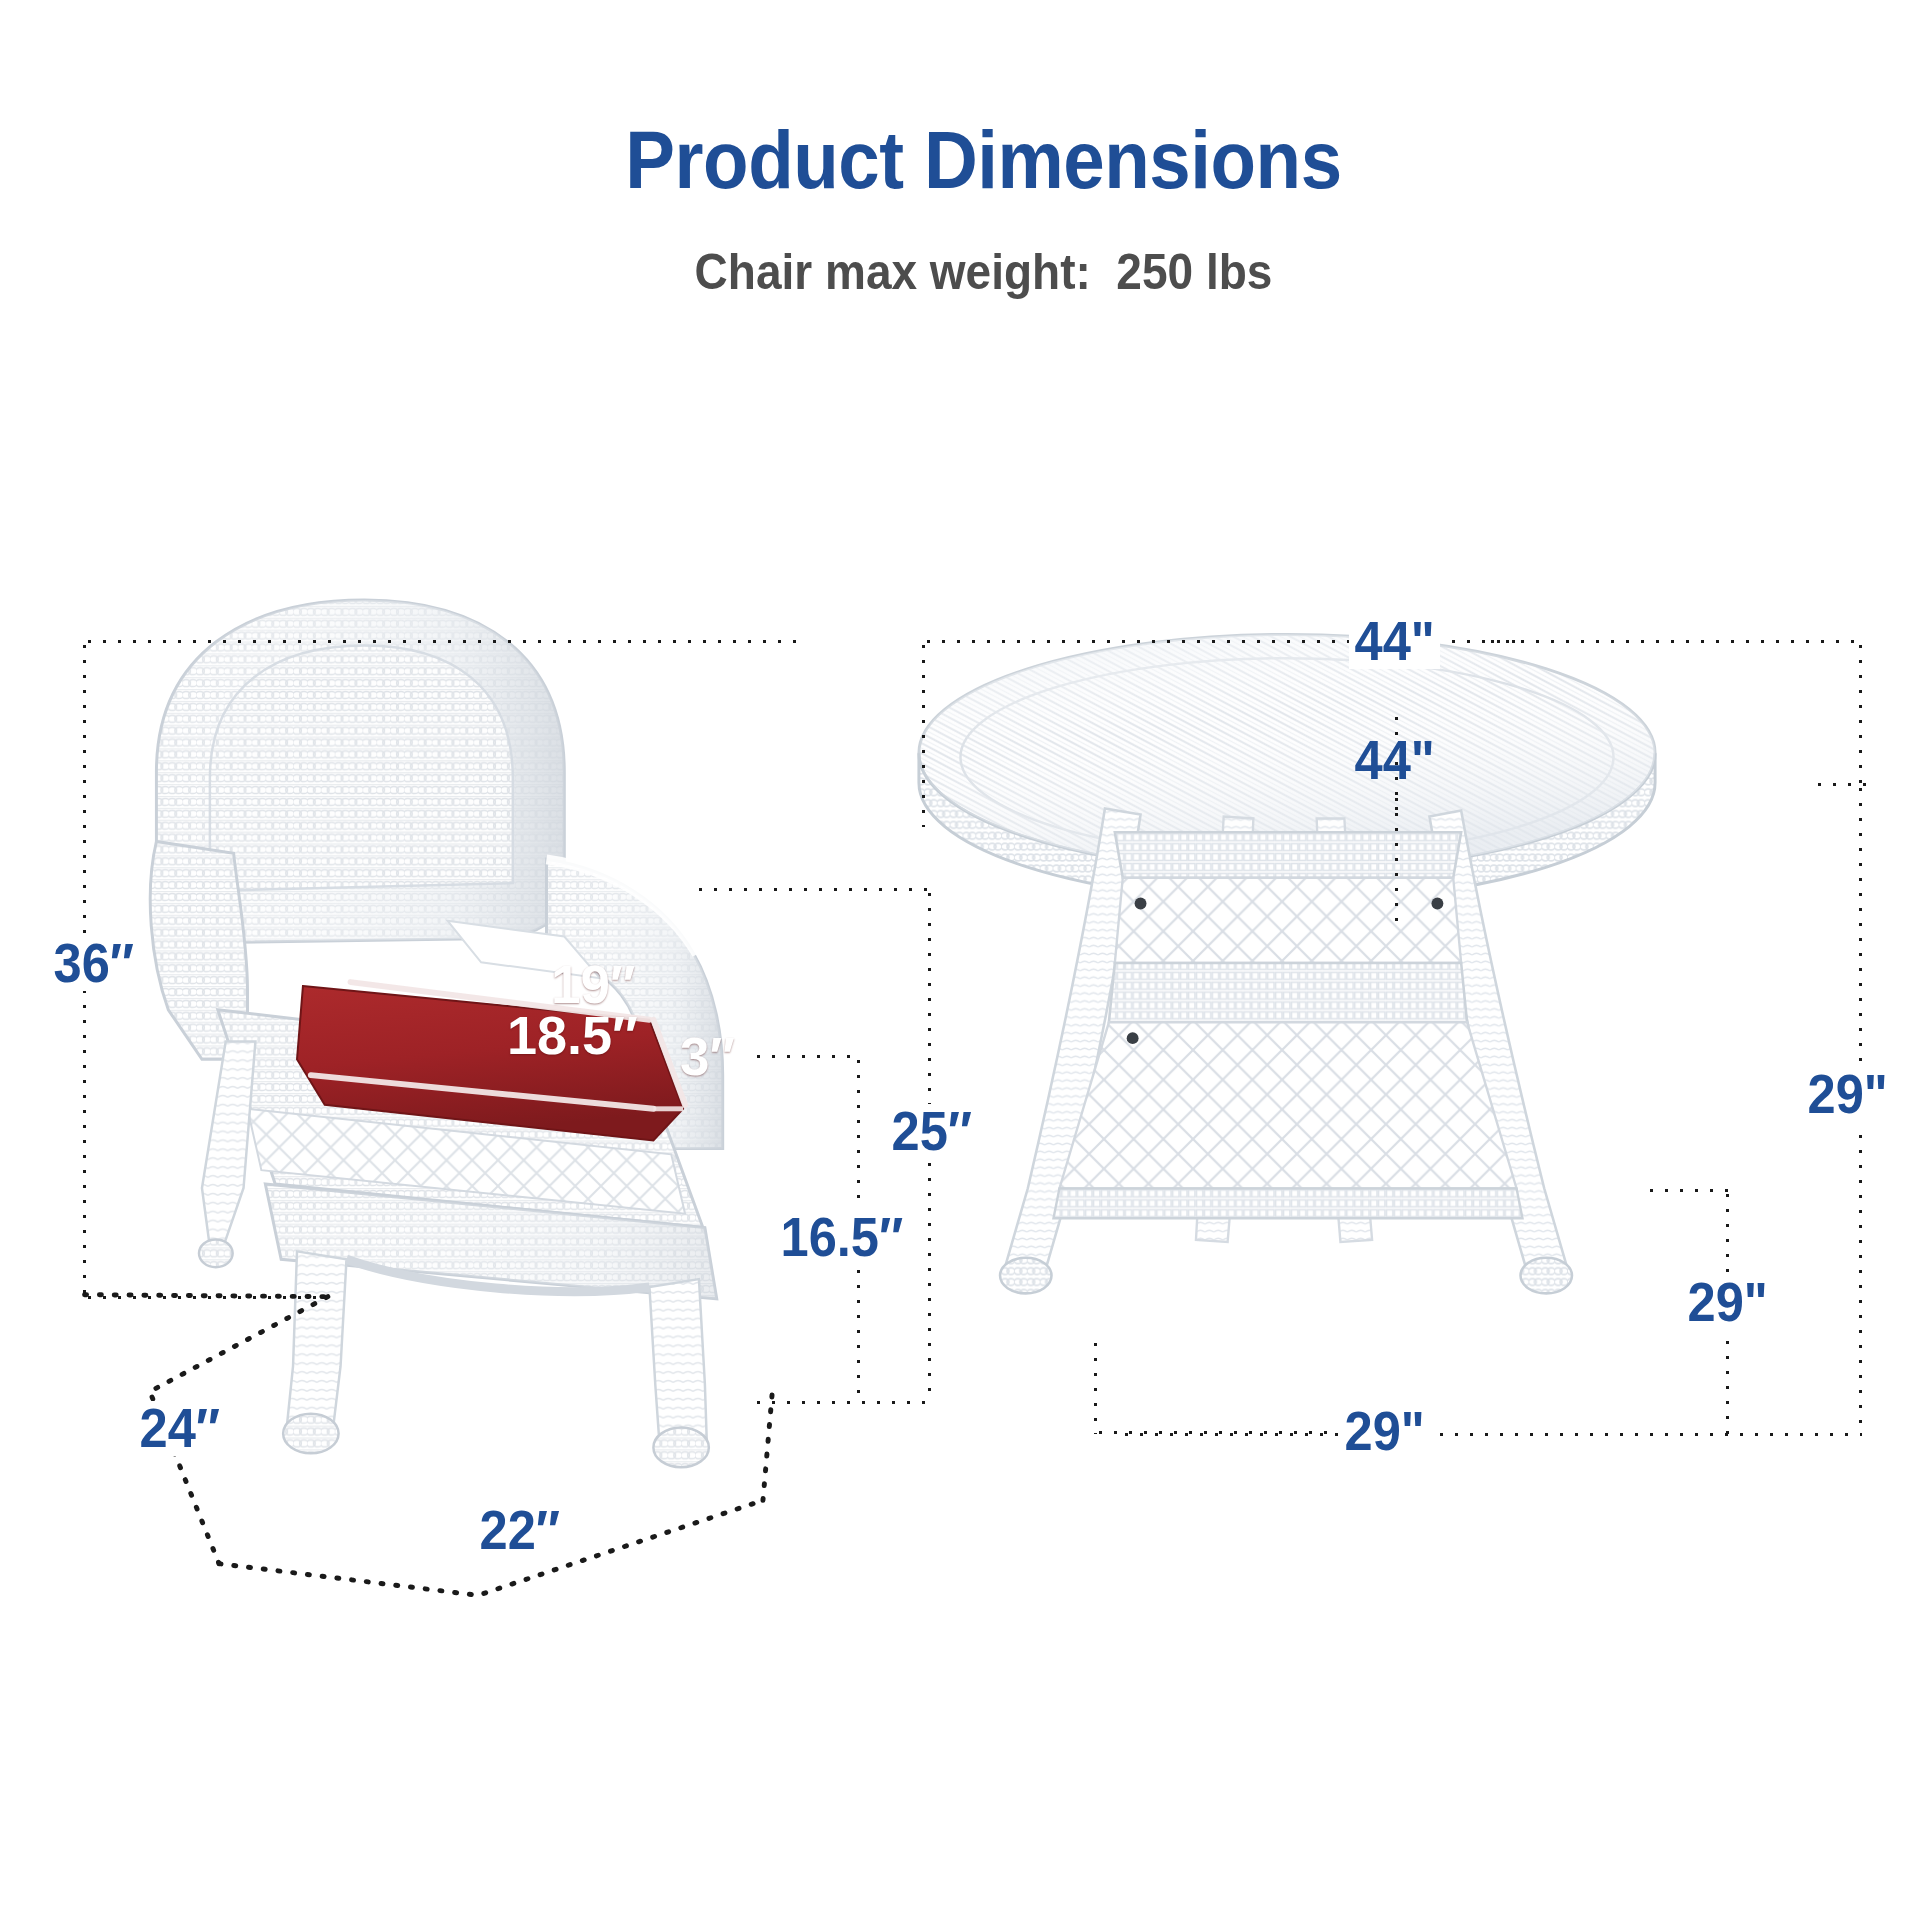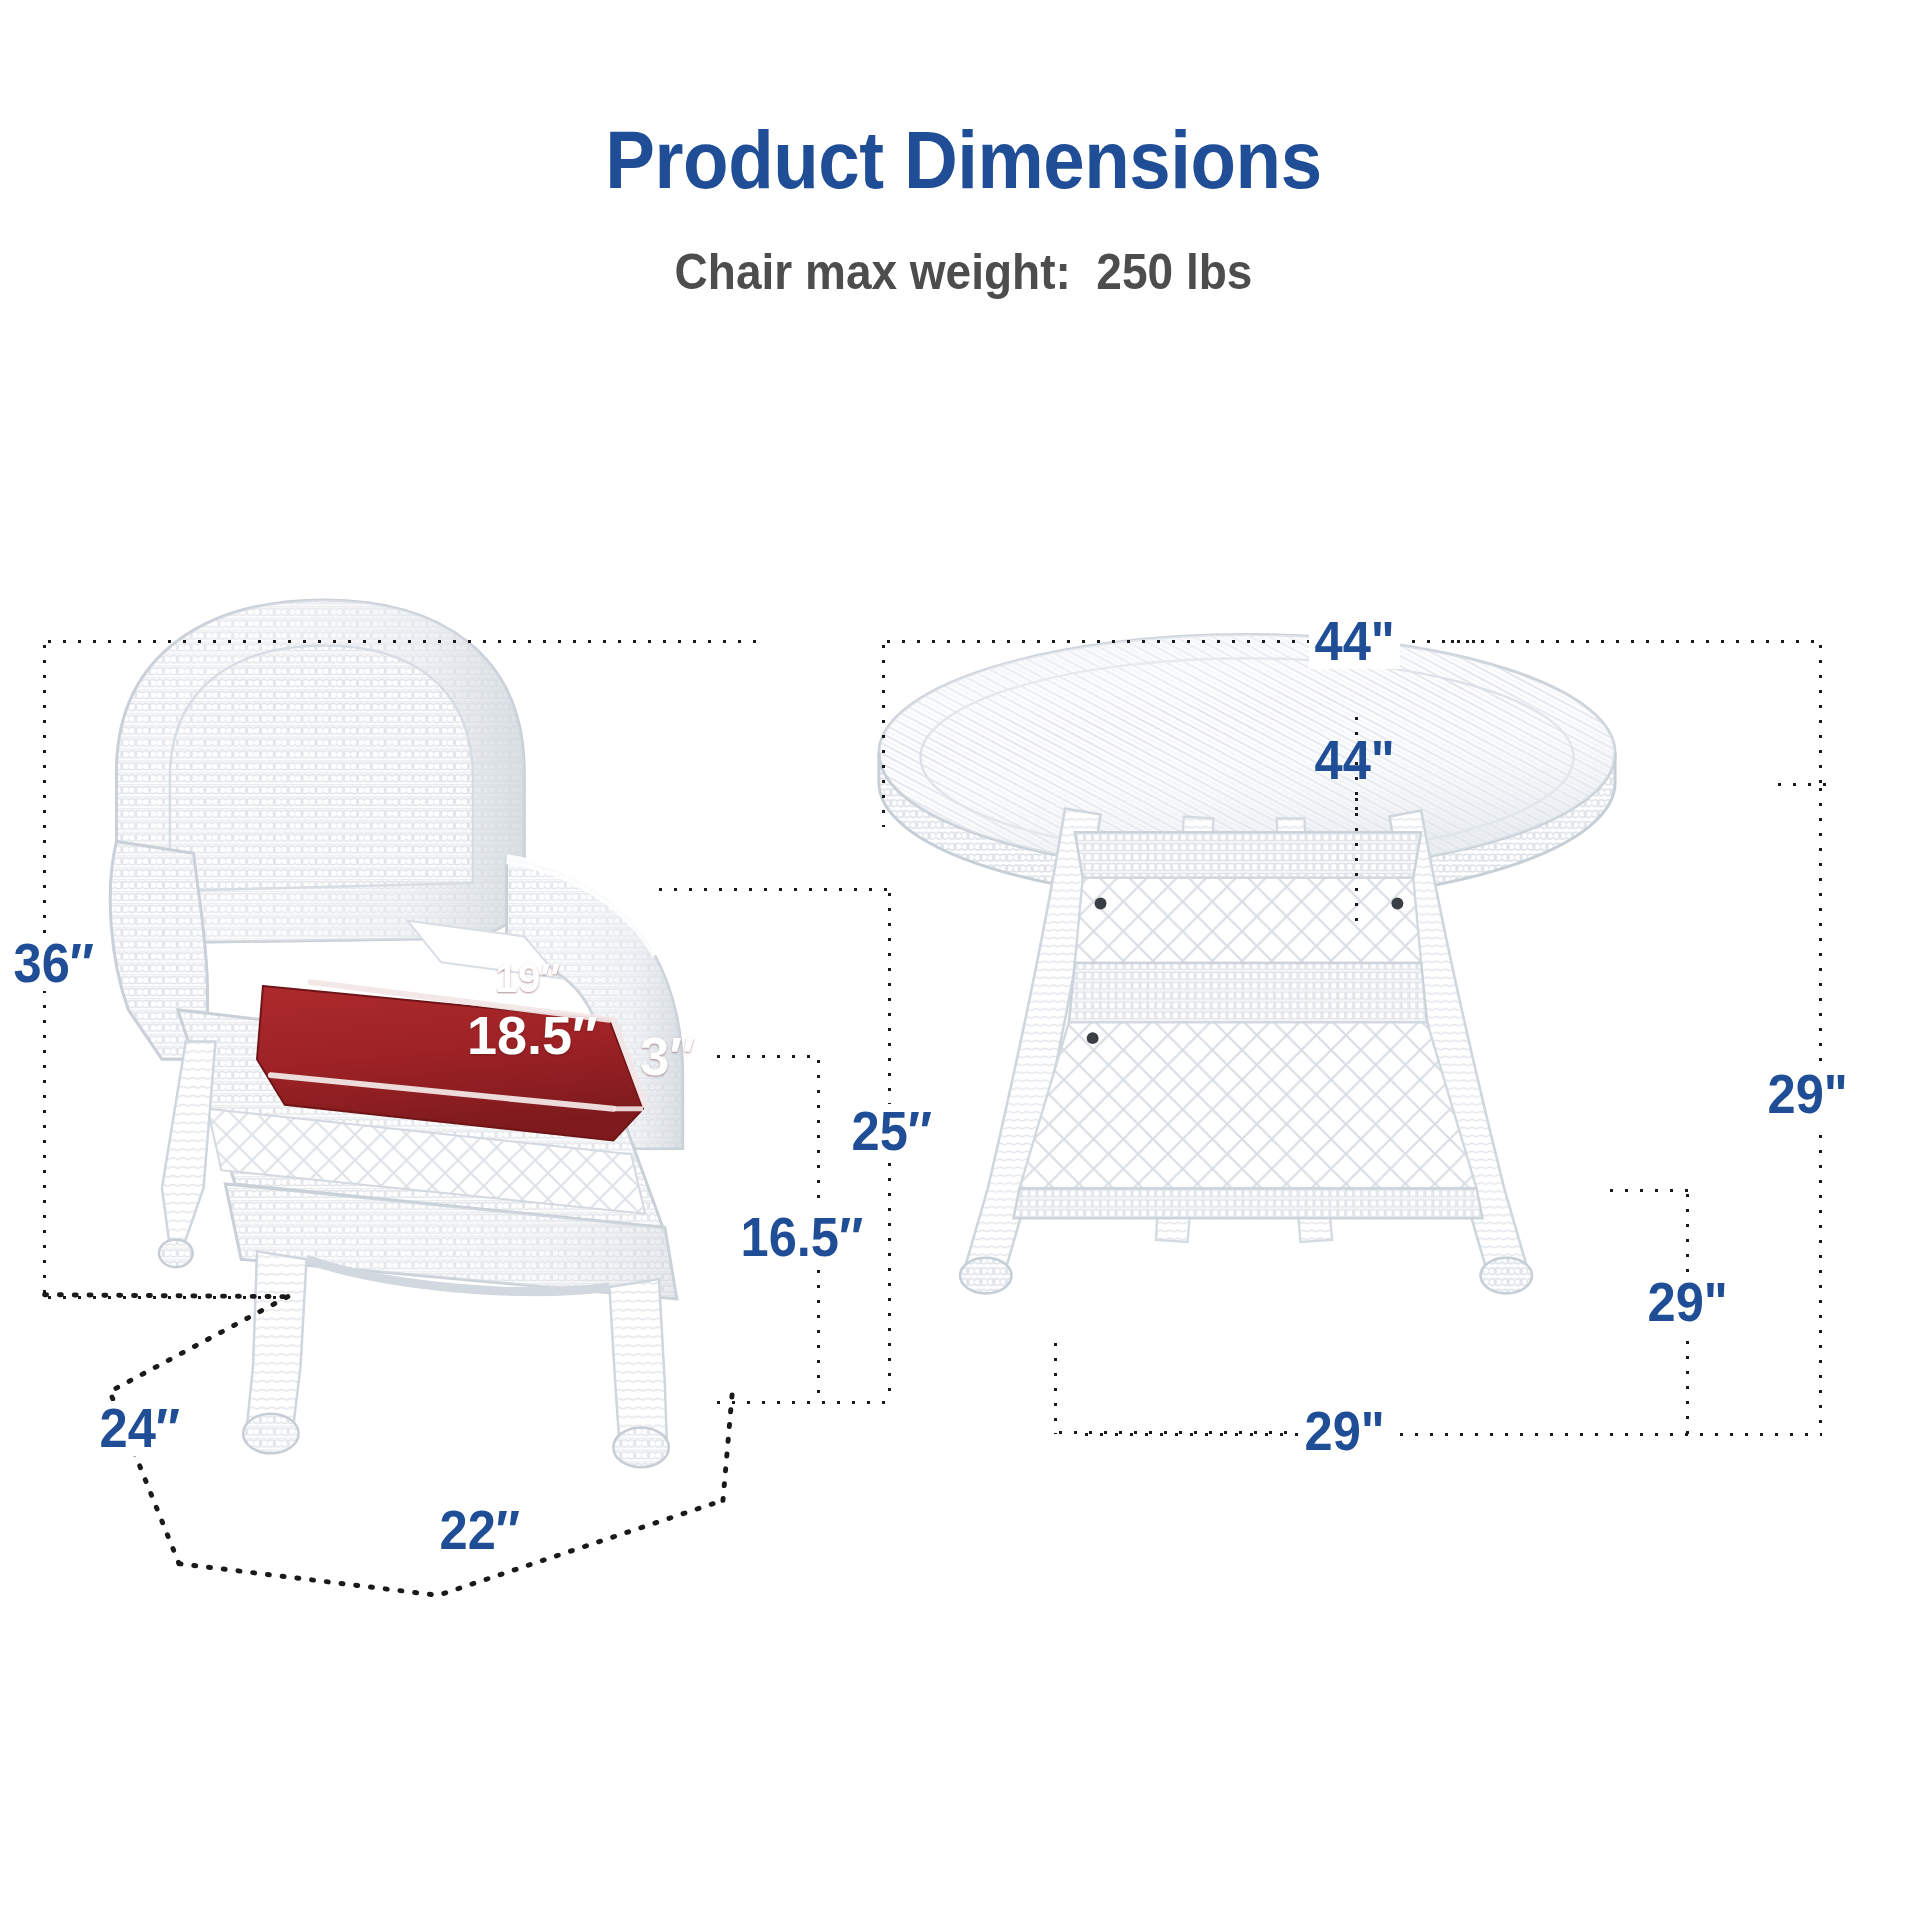--- a/index.html
+++ b/index.html
@@ -3,21 +3,21 @@
 <meta charset="utf-8">
 <style>
   html,body{margin:0;padding:0;}
   body{
     width:1927px;height:1927px;
     background:#ffffff;
     font-family:"Liberation Sans", sans-serif;
     overflow:hidden;
     position:relative;
   }
-  #stage{position:absolute;inset:0;}
+  #stage{position:absolute;inset:0;margin-left:40px;}
 
   
   .title{
     position:absolute;left:0;right:0;top:114px;
     text-align:center;
     font-size:81px;
     font-weight:700;
     letter-spacing:-0.5px;
     color:#1f4e96;
     font-family:"Liberation Sans","DejaVu Sans",sans-serif;
@@ -191,21 +191,21 @@
       <path d="M250 30 L70 126 L140 300"></path>
 
       <path d="M140 300 L402 332 L690 236"></path>
 
       <path d="M690 236 L700 120"></path>
     </g>
   </svg>
   <div class="dim" style="left:94px; top:1401px; font-size:55px;">24″</div>
   <div class="dim" style="left:434px; top:1503px; font-size:55px;">22″</div>
 
-  <div class="dim-white" style="left:495px; top:958px; font-size:41px;">19″</div>
+  <div class="dim-white" style="left:511px; top:958px; font-size:53px;">19″</div>
   <div class="dim-white" style="left:467px; top:1008px; font-size:54px;">18.5″</div>
   <div class="dim-white" style="left:640px; top:1030px; font-size:53px;">3″</div>
 
   <svg class="illus" style="left:871px; top:634px; width:752px; height:832px;" viewBox="0 0 760 840">
     <defs>
       <pattern id="topWeave" width="9" height="9" patternUnits="userSpaceOnUse" patternTransform="rotate(28)">
         <rect width="9" height="9" fill="#ffffff"></rect>
         <line x1="0" y1="2" x2="9" y2="2" stroke="#e3e7ec" stroke-width="2.2"></line>
         <line x1="0" y1="6.5" x2="9" y2="6.5" stroke="#eef1f4" stroke-width="1.3"></line>
       </pattern>

